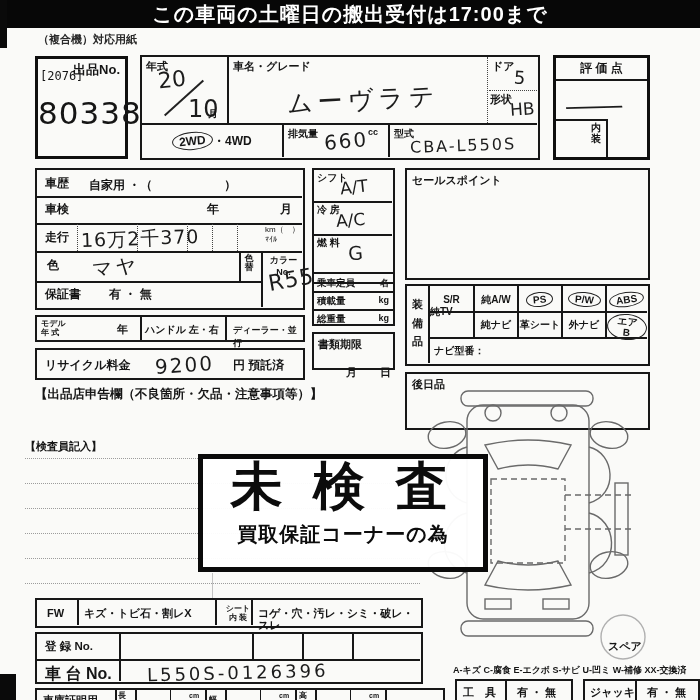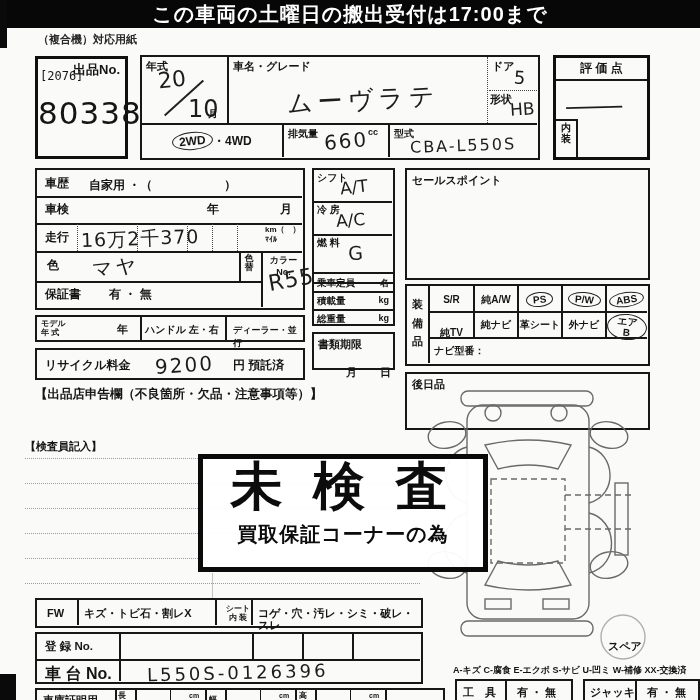--- a/index.html
+++ b/index.html
@@ -63,21 +63,21 @@
   <div class="abs sm" style="left:146px;top:71px;">排気量</div>
   <span class="abs hand" style="left:182px;top:72px;font-size:20px;transform:rotate(-5deg);letter-spacing:2px;">660</span>
   <span class="abs" style="left:226px;top:70px;font-size:9px;font-weight:bold;">cc</span>
   <div class="abs sm" style="left:252px;top:71px;">型式</div>
   <span class="abs hand" style="left:268px;top:79px;font-size:16px;letter-spacing:2px;transform:rotate(-2deg);">CBA-L550S</span>
 </div>
 
 <div class="bx3" style="left:553px;top:55px;width:97px;height:105px;">
   <div class="abs" style="left:0;right:0;top:2px;text-align:center;font-size:12px;font-weight:bold;border-bottom:2px solid #171717;padding-bottom:2px;">評 価 点</div>
   <span class="abs hand" style="left:26px;top:34px;font-size:24px;transform:scaleX(2.6) rotate(-4deg);">—</span>
-  <div class="abs" style="left:0;bottom:0;width:20px;height:36px;border-top:2px solid #171717;border-right:2px solid #171717;">
+  <div class="abs" style="left:0;bottom:0;width:20px;height:36px;border-top:2px solid #171717;border-right:2px solid #171717;padding-left:30px;">
     <div class="stack" style="width:14px;margin:2px auto 0;font-size:10px;font-weight:bold;word-break:break-all;">内装</div>
   </div>
 </div>
 
 <div class="bx" style="left:35px;top:168px;width:270px;height:142px;border-width:2.5px;">
   <div class="hdiv" style="left:0;top:26px;width:265px;height:1.5px;"></div>
   <div class="hdiv" style="left:0;top:53px;width:265px;height:1.5px;"></div>
   <div class="hdiv" style="left:0;top:81px;width:265px;height:1.5px;"></div>
   <div class="hdiv" style="left:0;top:111px;width:224px;height:1.5px;"></div>
   <div class="vdiv" style="left:202px;top:82px;width:1.5px;height:29px;"></div>
@@ -90,21 +90,21 @@
   <div class="abs lbl" style="left:170px;top:33px;font-size:12px;">年</div>
   <div class="abs lbl" style="left:243px;top:33px;font-size:12px;">月</div>
 
   <div class="abs lbl" style="left:8px;top:61px;font-size:12px;">走行</div>
   <div class="dotv" style="left:40px;top:54px;height:27px;"></div>
   <div class="dotv" style="left:100px;top:54px;height:27px;"></div>
   <div class="dotv" style="left:150px;top:54px;height:27px;"></div>
   <div class="dotv" style="left:175px;top:54px;height:27px;"></div>
   <div class="dotv" style="left:200px;top:54px;height:27px;"></div>
   <span class="abs hand" style="left:44px;top:56px;font-size:19px;letter-spacing:1px;transform:rotate(-2deg);white-space:nowrap;">16万2千370</span>
-  <div class="abs" style="left:228px;top:55px;font-size:8px;font-weight:bold;line-height:1.2;">
+  <div class="abs" style="left:228px;top:55px;font-size:8px;font-weight:normal;line-height:1.2;">
     <div>km（　）</div>
     <div>ﾏｲﾙ</div>
   </div>
 
   <div class="abs lbl" style="left:10px;top:89px;font-size:12px;">色</div>
   <span class="abs hand" style="left:55px;top:84px;font-size:20px;letter-spacing:3px;transform:rotate(-6deg);">マヤ</span>
   <div class="stack abs" style="left:205px;top:84px;width:14px;font-size:9px;font-weight:bold;word-break:break-all;">色替</div>
   <div class="abs" style="left:228px;top:84px;width:37px;text-align:center;font-size:9px;font-weight:bold;">カラーNo.</div>
   <span class="abs hand" style="left:231px;top:97px;font-size:22px;transform:rotate(-10deg);letter-spacing:1px;">R55</span>
 
@@ -154,21 +154,21 @@
   <div class="vdiv" style="left:198px;top:0;width:1.5px;height:51px;"></div>
   <div class="stack abs" style="left:4px;top:9px;width:13px;font-size:11px;font-weight:bold;word-break:break-all;line-height:1.7;">装備品</div>
   <div class="abs sm" style="left:23px;top:8px;width:43px;text-align:center;">S/R</div>
   <div class="abs sm" style="left:68px;top:8px;width:42px;text-align:center;">純A/W</div>
   <div class="abs" style="left:112px;top:3px;width:42px;text-align:center;">
     <span class="circle sm">PS</span></div>
   <div class="abs" style="left:156px;top:3px;width:42px;text-align:center;">
     <span class="circle sm" style="transform:rotate(4deg);">P/W</span></div>
   <div class="abs" style="left:200px;top:3px;width:40px;text-align:center;">
     <span class="circle sm" style="transform:rotate(-8deg);">ABS</span></div>
-  <div class="abs sm" style="left:23px;top:41px;width:43px;text-align:center;">純TV</div>
+  <div class="abs sm" style="left:23px;top:20px;width:43px;text-align:left;">純TV</div>
   <div class="abs sm" style="left:68px;top:33px;width:42px;text-align:center;">純ナビ</div>
   <div class="abs sm" style="left:112px;top:33px;width:42px;text-align:center;">革シート</div>
   <div class="abs sm" style="left:156px;top:33px;width:42px;text-align:center;">外ナビ</div>
   <div class="abs" style="left:200px;top:28px;width:40px;text-align:center;">
     <span class="circle sm" style="transform:rotate(6deg);">エアB</span></div>
   <div class="abs sm" style="left:27px;top:59px;">ナビ型番：</div>
 </div>
 
 <div class="bx" style="left:405px;top:372px;width:245px;height:58px;">
   <div class="abs lbl" style="left:5px;top:4px;">後日品</div>

